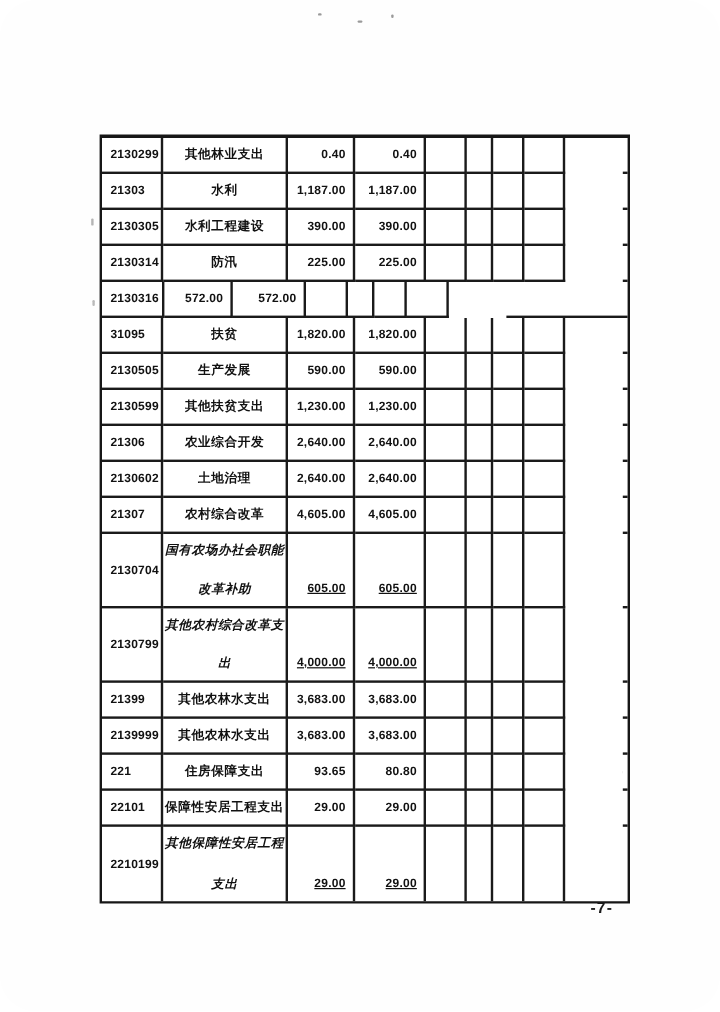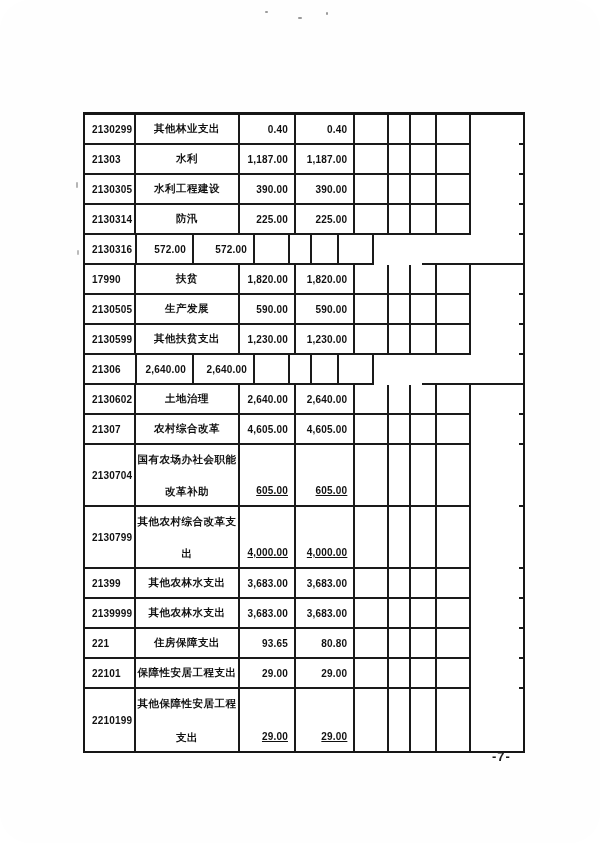--- a/index.html
+++ b/index.html
@@ -35,21 +35,21 @@
   .c-v1    { width:57px;  justify-content:flex-end; padding-right:6px; font-size:10px; }
   .c-v2    { width:61px;  justify-content:flex-end; padding-right:6px; font-size:10px; }
   .c-e1    { width:35px; }
   .c-e2    { width:22px; }
   .c-e3    { width:27px; }
   .c-e4    { width:35px; }
   .c-last  { flex:1; justify-content:flex-end; padding-right:4px; font-size:10px;margin-left:48px; }
 
   
   .row.tall .c-name { flex-direction:column; justify-content:space-between;
-                      padding-top:9px; padding-bottom:8px; line-height:11px; }
+                      padding-top:9px; padding-bottom:8px; line-height:11px;font-style:italic; }
   .row.tall .c-v1, .row.tall .c-v2, .row.tall .c-last
     { align-items:flex-end; padding-bottom:9px;text-decoration:underline; }
 
   #page-number {
     position:absolute; left:492px; top:749px; width:40px;
     font-size:13px; font-weight:bold; letter-spacing:1px; color:#1a1a1a;
   }
 </style>
 </head>
 <body>
@@ -119,21 +119,21 @@
         <div class="cell c-code">2130316</div>
         <div class="cell c-v1">572.00</div>
         <div class="cell c-v2">572.00</div>
         <div class="cell c-e1"></div>
         <div class="cell c-e2"></div>
         <div class="cell c-e3"></div>
         <div class="cell c-e4"></div>
         <div class="cell c-last"></div>
       </div>
       <div class="row">
-        <div class="cell c-code">17990</div>
+        <div class="cell c-code">31095</div>
         <div class="cell c-name">
           <span>扶贫</span>
         </div>
         <div class="cell c-v1">1,820.00</div>
         <div class="cell c-v2">1,820.00</div>
         <div class="cell c-e1"></div>
         <div class="cell c-e2"></div>
         <div class="cell c-e3"></div>
         <div class="cell c-e4"></div>
         <div class="cell c-last"></div>
@@ -159,20 +159,23 @@
         <div class="cell c-v1">1,230.00</div>
         <div class="cell c-v2">1,230.00</div>
         <div class="cell c-e1"></div>
         <div class="cell c-e2"></div>
         <div class="cell c-e3"></div>
         <div class="cell c-e4"></div>
         <div class="cell c-last"></div>
       </div>
       <div class="row">
         <div class="cell c-code">21306</div>
+        <div class="cell c-name">
+          <span>农业综合开发</span>
+        </div>
         <div class="cell c-v1">2,640.00</div>
         <div class="cell c-v2">2,640.00</div>
         <div class="cell c-e1"></div>
         <div class="cell c-e2"></div>
         <div class="cell c-e3"></div>
         <div class="cell c-e4"></div>
         <div class="cell c-last"></div>
       </div>
       <div class="row">
         <div class="cell c-code">2130602</div>

